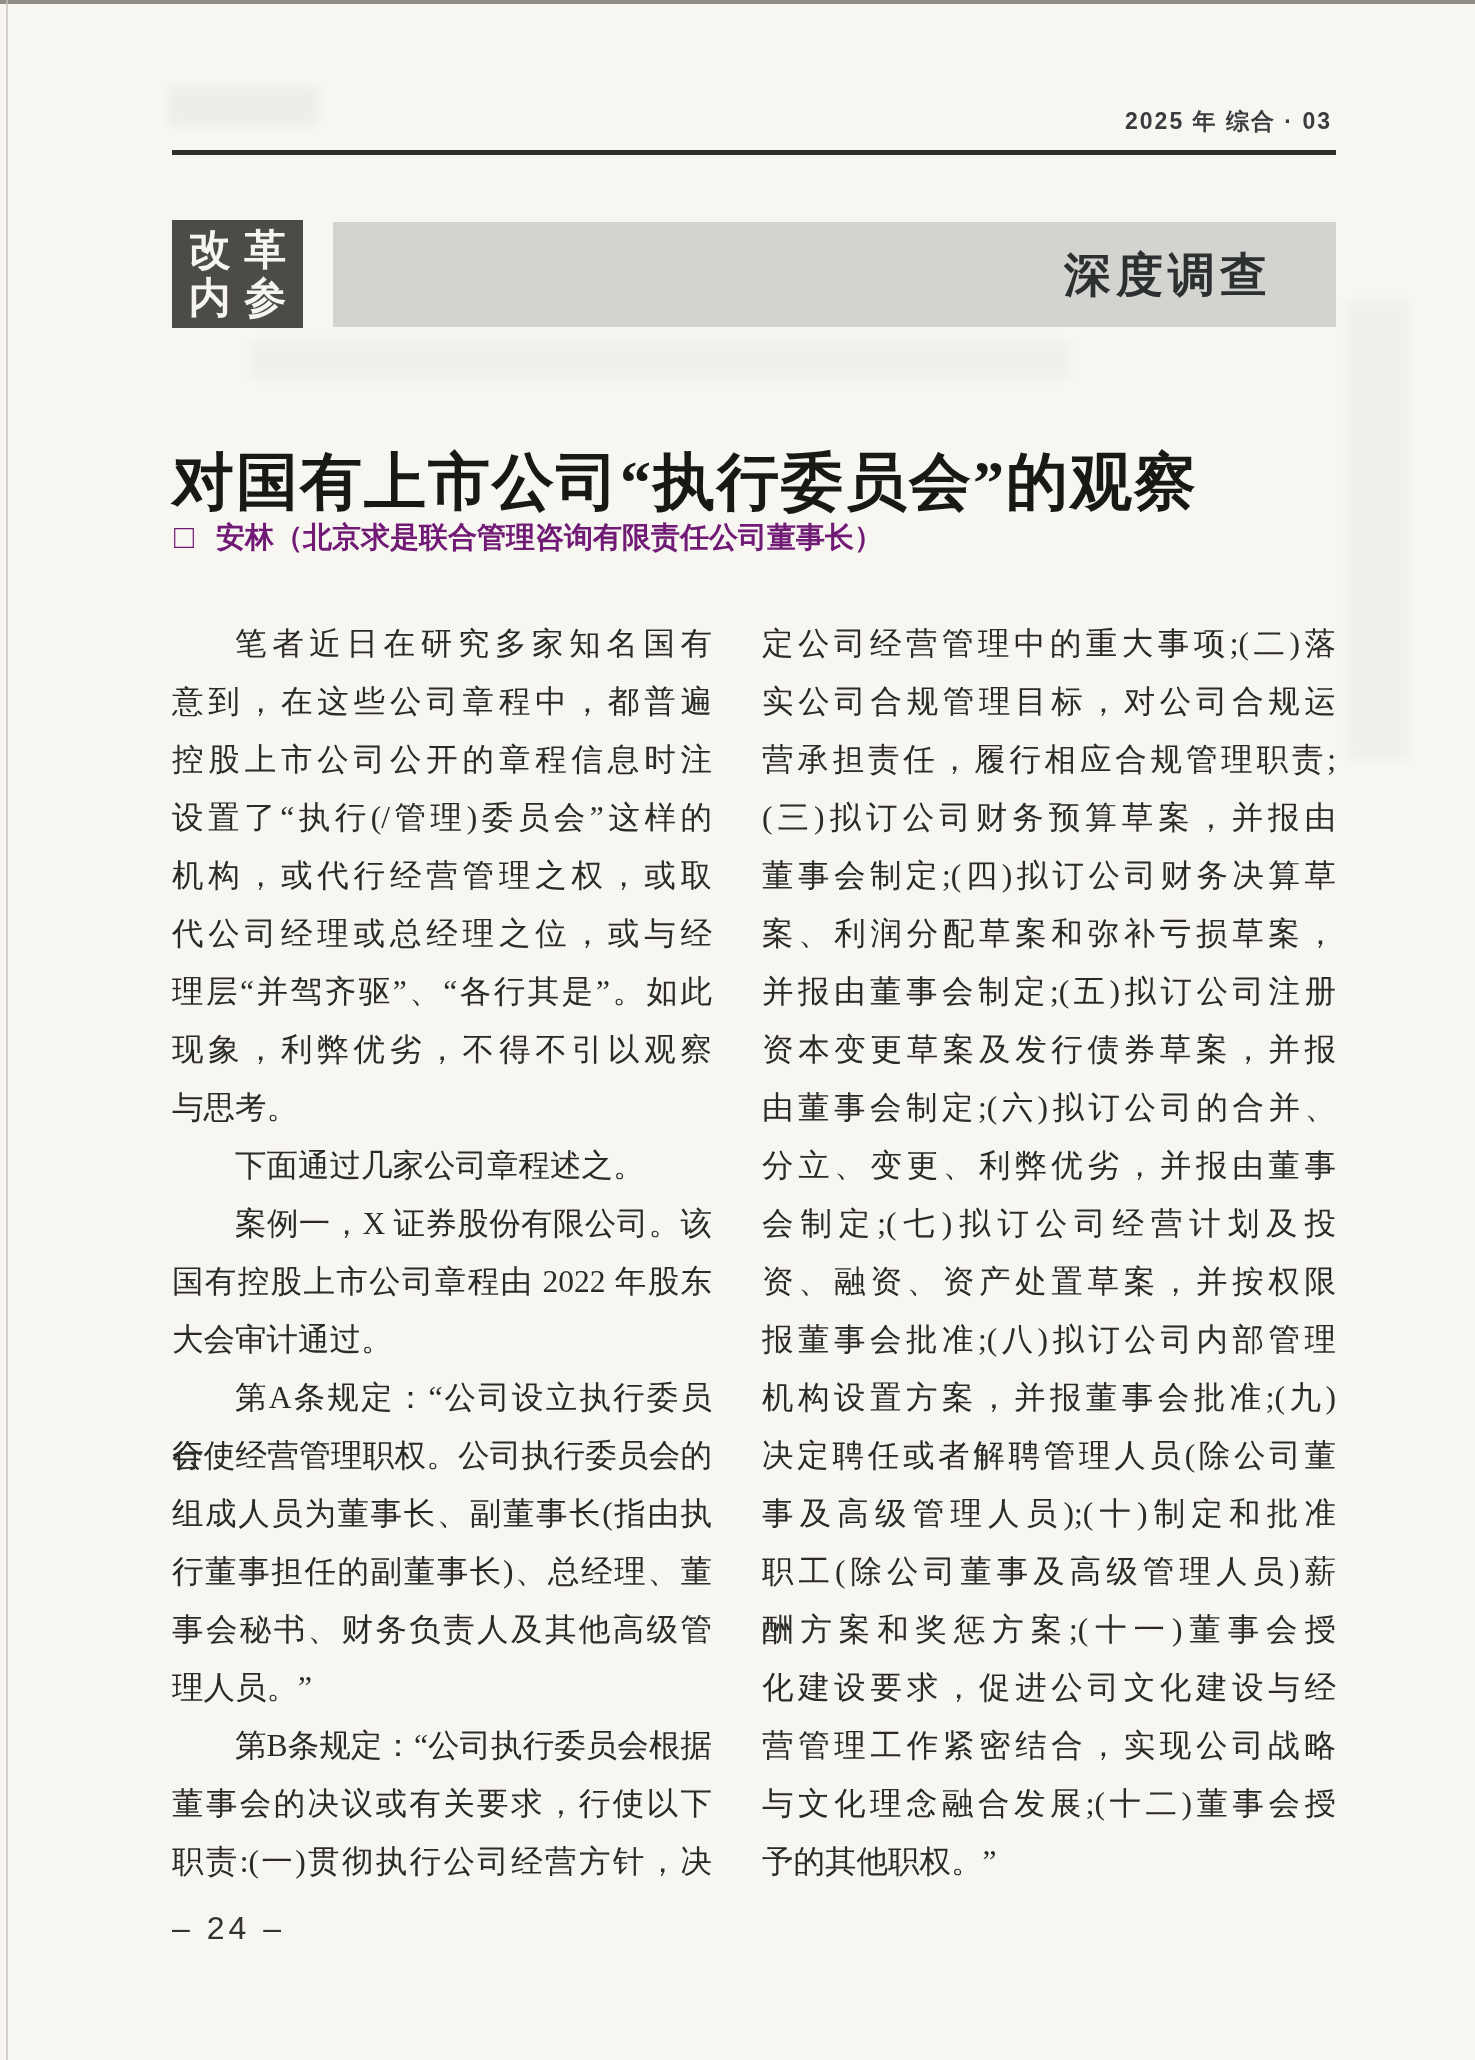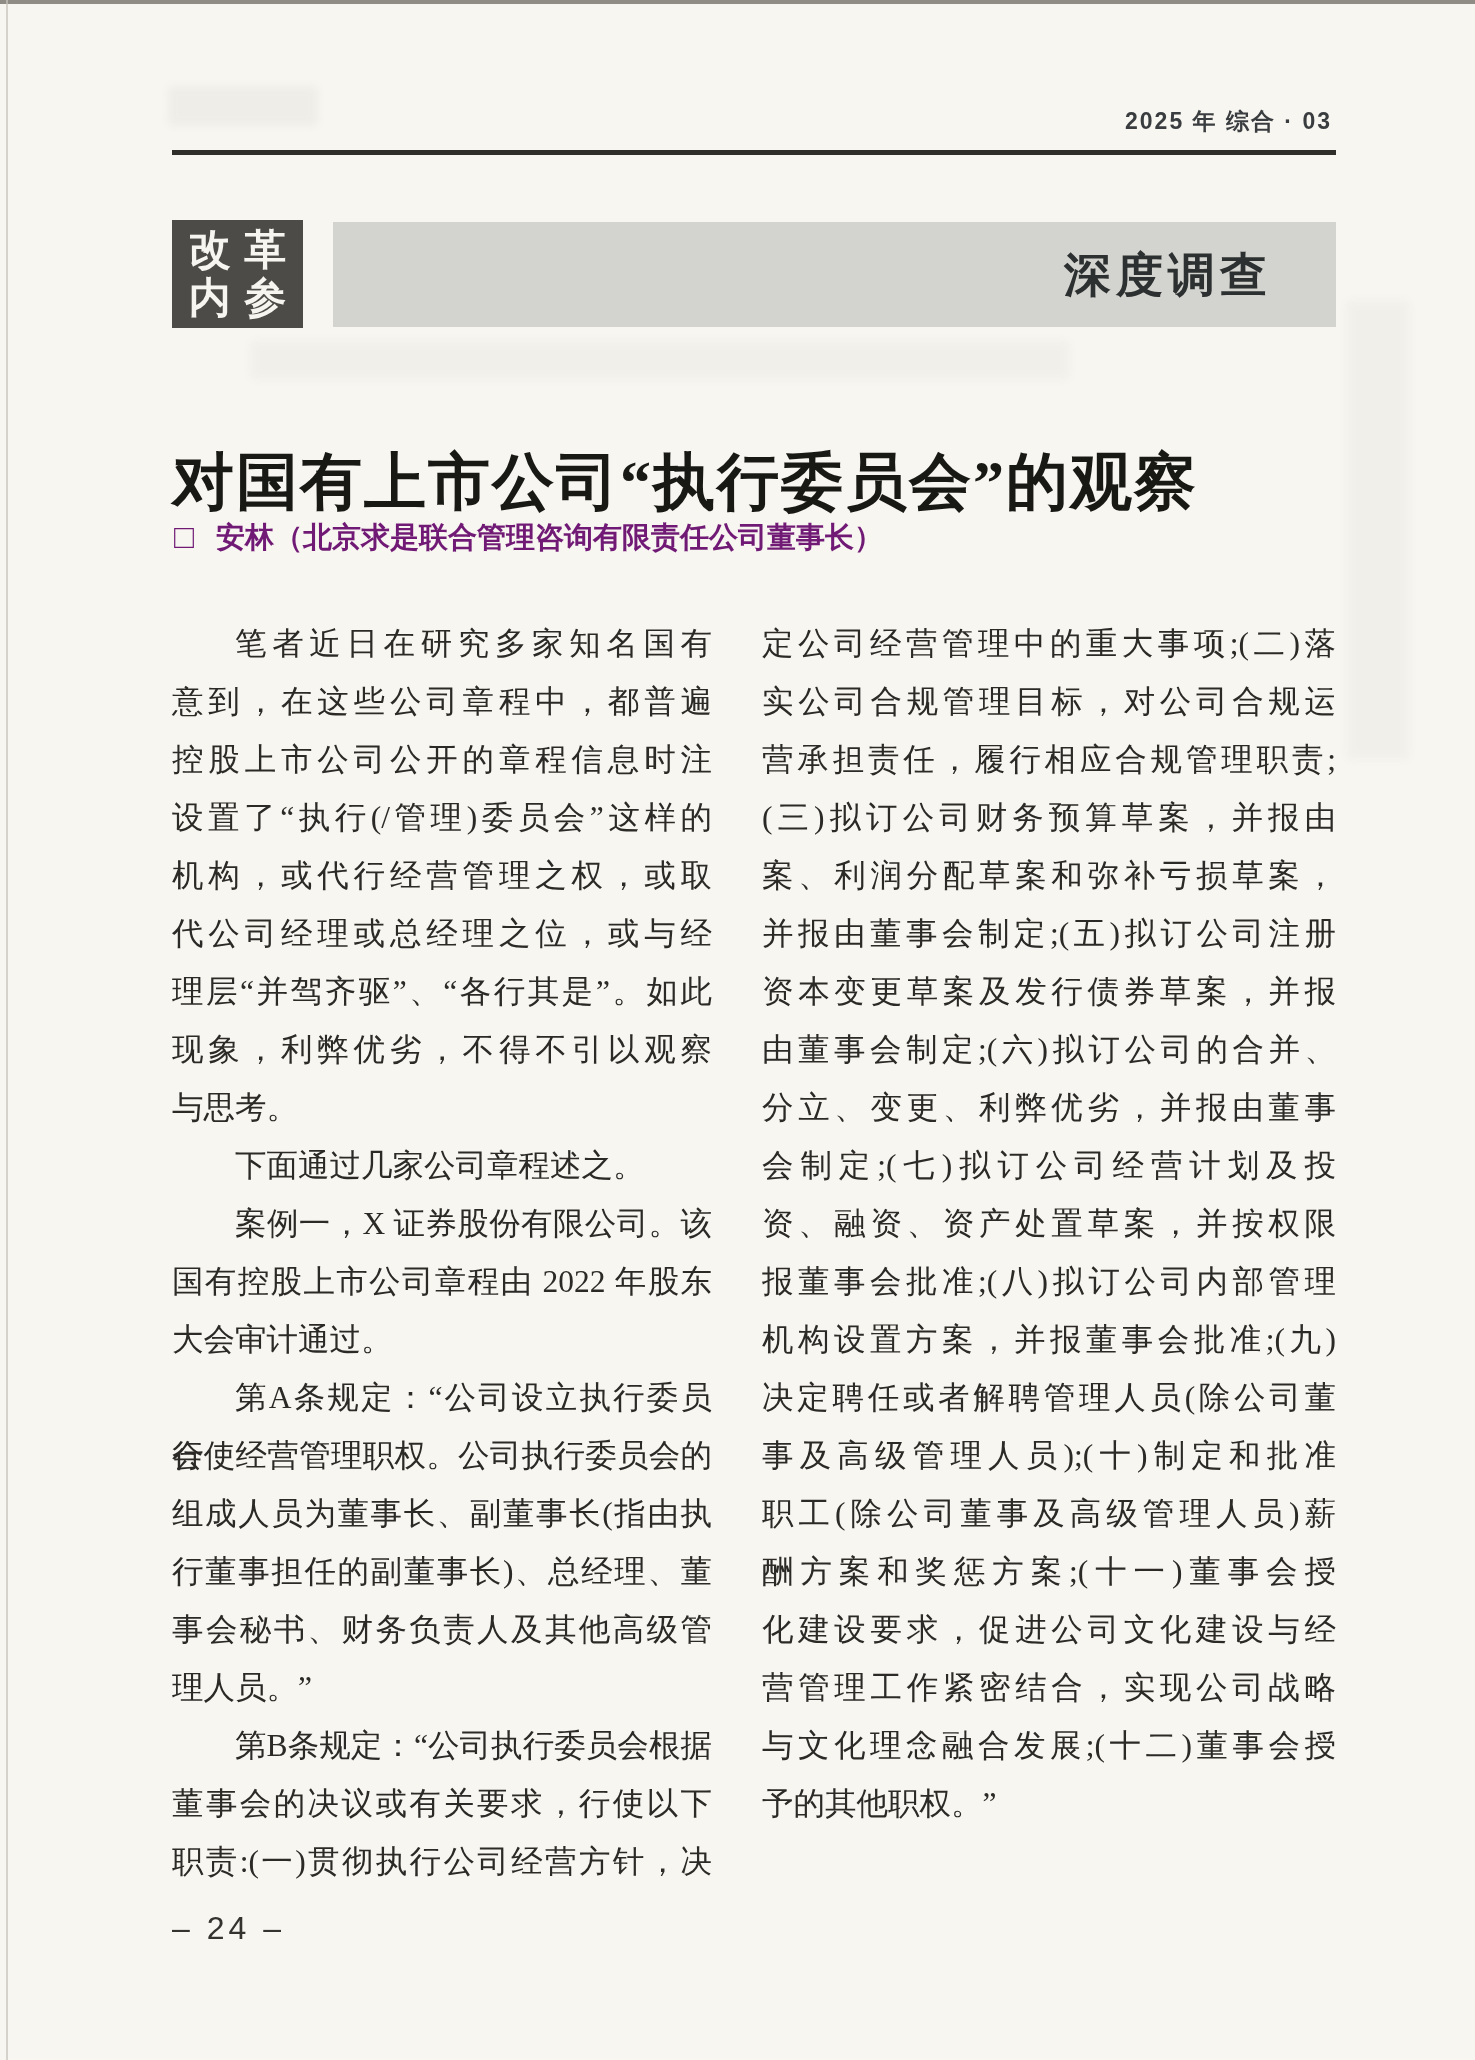--- a/index.html
+++ b/index.html
@@ -110,20 +110,21 @@
       <div class="bodyline">理人员。”</div>
       <div class="bodyline j i">第B条规定：“公司执行委员会根据</div>
       <div class="bodyline j">董事会的决议或有关要求，行使以下</div>
       <div class="bodyline j">职责:(一)贯彻执行公司经营方针，决</div>
     </div>
   <div class="col col-right">
       <div class="bodyline j">定公司经营管理中的重大事项;(二)落</div>
       <div class="bodyline j">实公司合规管理目标，对公司合规运</div>
       <div class="bodyline j">营承担责任，履行相应合规管理职责;</div>
       <div class="bodyline j">(三)拟订公司财务预算草案，并报由</div>
+      <div class="bodyline j">董事会制定;(四)拟订公司财务决算草</div>
       <div class="bodyline j">案、利润分配草案和弥补亏损草案，</div>
       <div class="bodyline j">并报由董事会制定;(五)拟订公司注册</div>
       <div class="bodyline j">资本变更草案及发行债券草案，并报</div>
       <div class="bodyline j">由董事会制定;(六)拟订公司的合并、</div>
       <div class="bodyline j">分立、变更、利弊优劣，并报由董事</div>
       <div class="bodyline j">会制定;(七)拟订公司经营计划及投</div>
       <div class="bodyline j">资、融资、资产处置草案，并按权限</div>
       <div class="bodyline j">报董事会批准;(八)拟订公司内部管理</div>
       <div class="bodyline j">机构设置方案，并报董事会批准;(九)</div>
       <div class="bodyline j">决定聘任或者解聘管理人员(除公司董</div>

